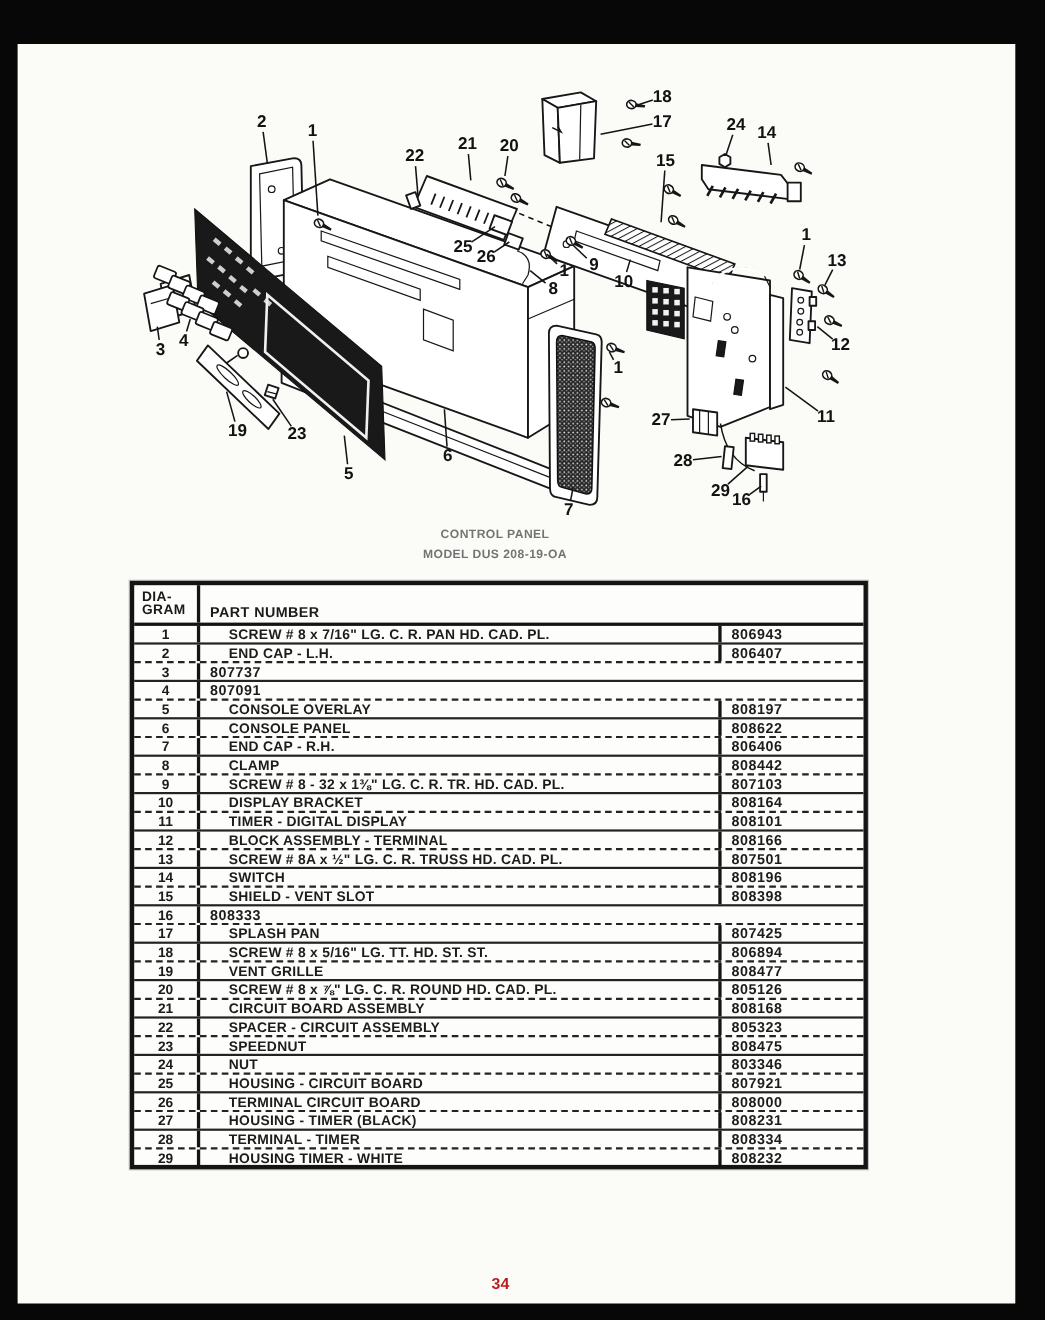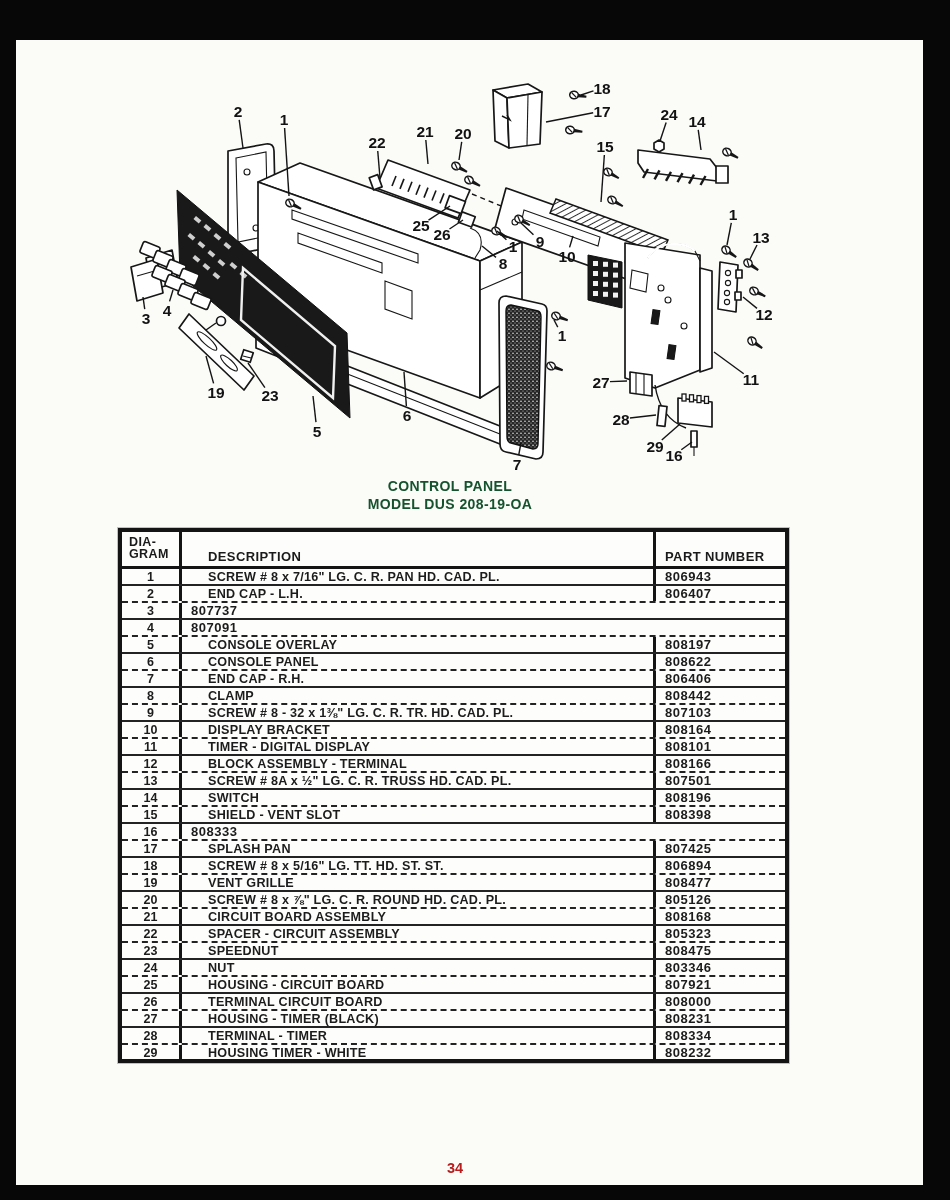--- a/index.html
+++ b/index.html
@@ -15,21 +15,21 @@
   
   #diagram{position:absolute;left:0;top:30px;width:907px;height:450px;}
   #diagram .part{stroke:#171717;stroke-width:1.7;fill:#ffffff;stroke-linejoin:round;}
   #diagram .thin{stroke:#171717;stroke-width:1.1;fill:none;}
   #diagram .dark{fill:#191919;stroke:#111;}
   #diagram text{font-family:"Liberation Sans",sans-serif;font-weight:bold;font-size:15.5px;fill:#121212;}
   #diagram .leader{stroke:#141414;stroke-width:1.4;fill:none;}
   
   .title-block{
     position:absolute;top:438px;left:0;width:868px;text-align:center;
-    font-weight:bold;font-size:14px;letter-spacing:.4px;line-height:17.5px;color:#14532d;
+    font-weight:bold;font-size:11px;letter-spacing:.4px;line-height:17.5px;color:#737373;
   }
   
   .parts-table{
     position:absolute;left:102px;top:488px;width:671px;height:535px;
     border:4px solid #141414;box-sizing:border-box;background:#fdfdfb;
     box-shadow:0 0 0 1px rgba(20,20,20,.25);
   }
   .thead{
     display:grid;grid-template-columns:60px 474px 1fr;
     height:37px;border-bottom:3px solid #141414;box-sizing:border-box;
@@ -471,21 +471,20 @@
     <div>CONTROL PANEL</div>
     <div>MODEL DUS 208-19-OA</div>
   </div>
 
   <div class="parts-table">
     <div class="thead">
       <div class="hc c1">
         <span>DIA-</span>
         <span>GRAM</span>
       </div>
-      <div class="hc c2">DESCRIPTION</div>
       <div class="hc c3">PART NUMBER</div>
     </div>
     <div class="tbody" id="table-body">
         <div class="row">
           <div class="cell d">1</div>
           <div class="cell desc">SCREW # 8 x 7/16"  LG. C. R. PAN HD. CAD. PL.</div>
           <div class="cell part">806943</div>
         </div>
         <div class="row">
           <div class="cell d">2</div>

